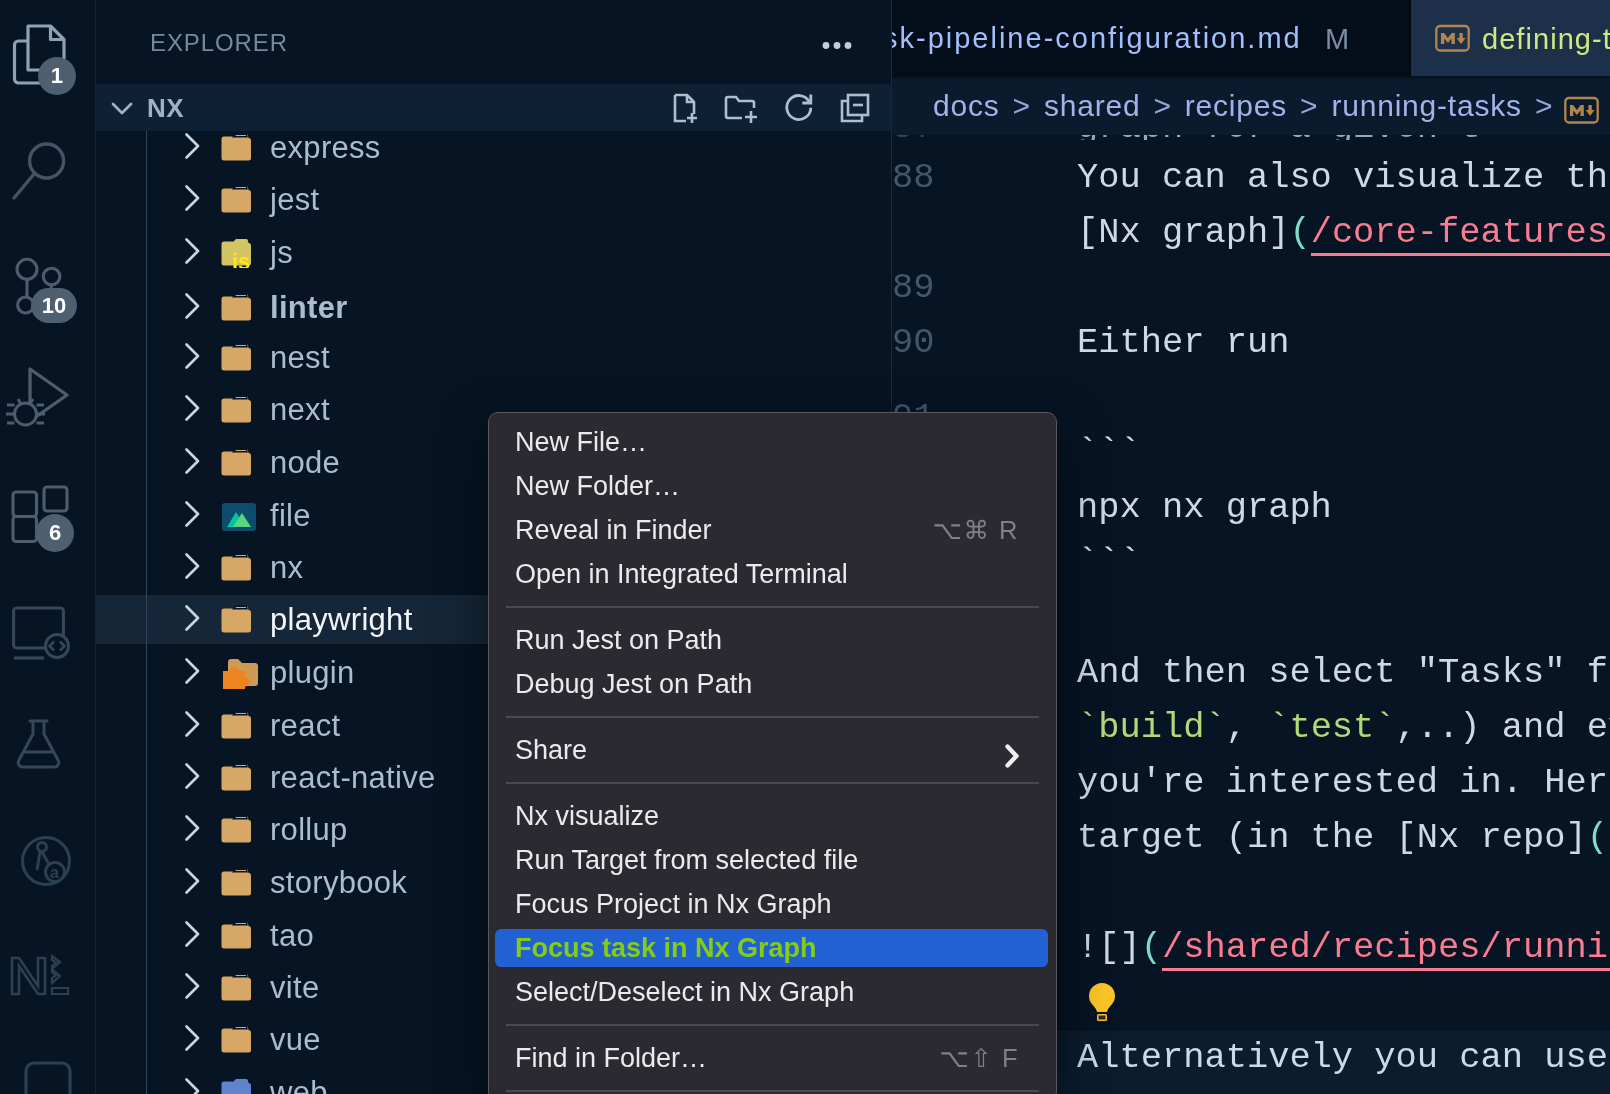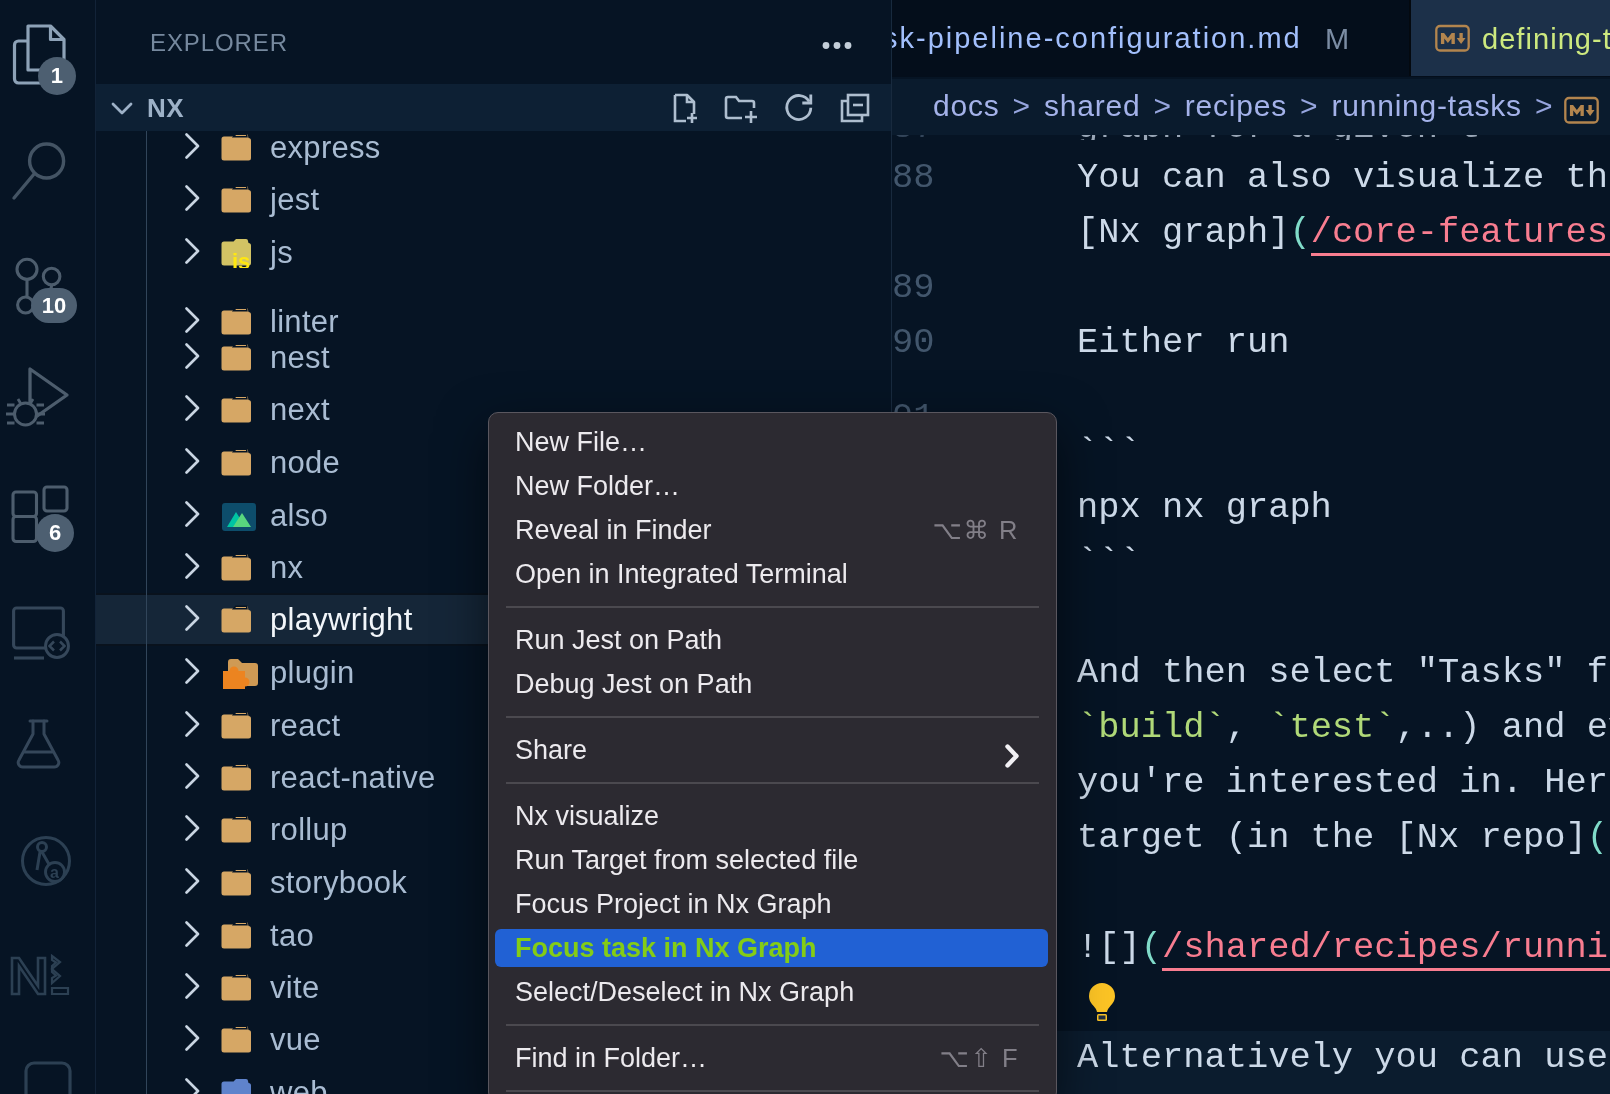--- a/index.html
+++ b/index.html
@@ -184,21 +184,21 @@
       <div class="tree" style="top:105px;">
           <span class="chev"><svg width="22" height="28" viewBox="0 0 22 28">
               <path d="M2.5 2.5 L14 14 L2.5 25.5" fill="none" stroke="#c9d5e2" stroke-width="2.7" stroke-linecap="round" stroke-linejoin="round"></path>
             </svg></span>
           <span class="ficon"><svg width="34" height="30" viewBox="0 0 34 30">
               <path d="M1.5 6 a2.5 2.5 0 0 1 2.5-2.5 h9.5 L16 1 h10 a2 2 0 0 1 2 2 l0.5 2 a2.5 2.5 0 0 1 2.5 2.5 V25 a2.5 2.5 0 0 1-2.5 2.5 H4 A2.5 2.5 0 0 1 1.5 25 z" fill="#d2c364"></path>
               <text x="12" y="31" font-family="Liberation Sans, sans-serif" font-weight="bold" font-size="22" fill="#ffe711">js</text>
             </svg></span>
           <span class="tlbl">js</span>
         </div>
-      <div class="tree" style="top:174px;">
+      <div class="tree" style="top:160px;font-weight:bold;">
           <span class="chev"><svg width="22" height="28" viewBox="0 0 22 28">
               <path d="M2.5 2.5 L14 14 L2.5 25.5" fill="none" stroke="#c9d5e2" stroke-width="2.7" stroke-linecap="round" stroke-linejoin="round"></path>
             </svg></span>
           <span class="ficon"><svg width="34" height="30" viewBox="0 0 34 30">
               <path d="M1.5 6 a2.5 2.5 0 0 1 2.5-2.5 h9.5 L16 1 h10 a2 2 0 0 1 2 2 l0.5 2 a2.5 2.5 0 0 1 2.5 2.5 V25 a2.5 2.5 0 0 1-2.5 2.5 H4 A2.5 2.5 0 0 1 1.5 25 z" fill="#d6a765"></path>
               <path d="M13.5 3.8 L15.8 1.3 L26.5 1.3 L27 3.8 Z" fill="#d6a765" stroke="#061424" stroke-width="1.4"></path>
             </svg></span>
           <span class="tlbl">linter</span>
         </div>
       <div class="tree" style="top:210px;">
@@ -233,21 +233,21 @@
         </div>
       <div class="tree" style="top:368px;">
           <span class="chev"><svg width="22" height="28" viewBox="0 0 22 28">
               <path d="M2.5 2.5 L14 14 L2.5 25.5" fill="none" stroke="#c9d5e2" stroke-width="2.7" stroke-linecap="round" stroke-linejoin="round"></path>
             </svg></span>
           <span class="ficon"><svg width="38" height="32" viewBox="0 0 38 32">
               <rect x="2" y="3" width="34" height="28" rx="3" fill="#0d4d6b"></rect>
               <path d="M7 27 L16 12 L21 20 L18 27 Z" fill="#00c4a3"></path>
               <path d="M13 27 L22 13 L31 27 Z" fill="#59d67e"></path>
             </svg></span>
-          <span class="tlbl">also</span>
+          <span class="tlbl">file</span>
         </div>
       <div class="tree" style="top:420px;">
           <span class="chev"><svg width="22" height="28" viewBox="0 0 22 28">
               <path d="M2.5 2.5 L14 14 L2.5 25.5" fill="none" stroke="#c9d5e2" stroke-width="2.7" stroke-linecap="round" stroke-linejoin="round"></path>
             </svg></span>
           <span class="ficon"><svg width="34" height="30" viewBox="0 0 34 30">
               <path d="M1.5 6 a2.5 2.5 0 0 1 2.5-2.5 h9.5 L16 1 h10 a2 2 0 0 1 2 2 l0.5 2 a2.5 2.5 0 0 1 2.5 2.5 V25 a2.5 2.5 0 0 1-2.5 2.5 H4 A2.5 2.5 0 0 1 1.5 25 z" fill="#d6a765"></path>
               <path d="M13.5 3.8 L15.8 1.3 L26.5 1.3 L27 3.8 Z" fill="#d6a765" stroke="#061424" stroke-width="1.4"></path>
             </svg></span>
           <span class="tlbl">nx</span>

